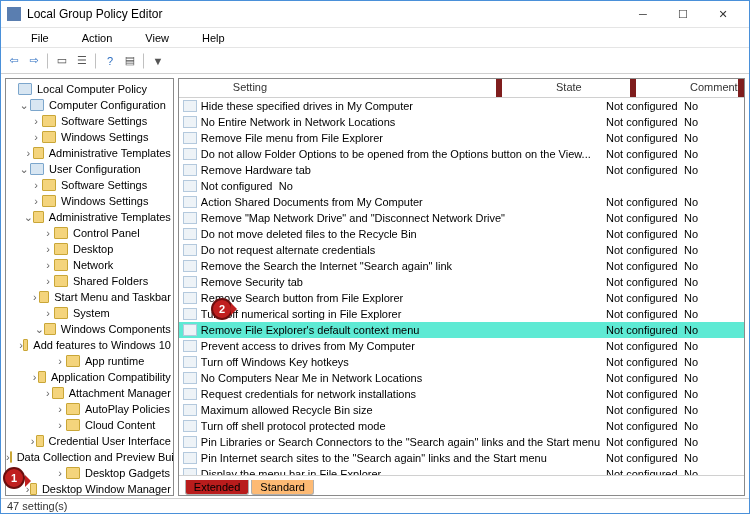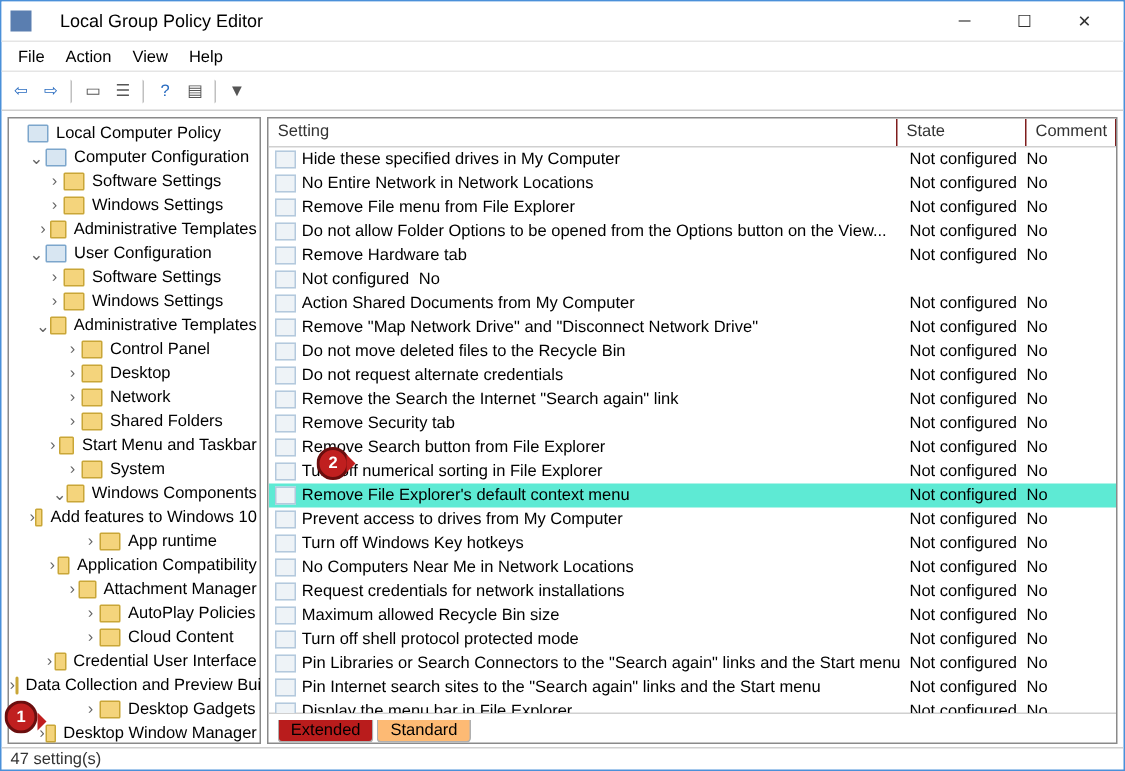--- a/index.html
+++ b/index.html
@@ -1,41 +1,41 @@
 <!DOCTYPE html>
 <html><head>
 <meta charset="utf-8">
 <style>
 * { margin: 0; padding: 0; box-sizing: border-box; font-family: "Segoe UI", Tahoma, sans-serif; font-size: 11px; }
 body { width: 750px; height: 514px; background: #fff; border: 1px solid #4a90d9; overflow: hidden; position: relative; }
-.titlebar { background: #fff; height: 27px; display: flex; align-items: center; padding: 0 6px; border-bottom: 1px solid #e5e5e5; gap: 13px; }
+.titlebar { background: #fff; height: 27px; display: flex; align-items: center; padding: 0 6px; border-bottom: 1px solid #e5e5e5; }
 .titlebar .app-icon { width: 14px; height: 14px; background: #5a7eb0; margin-right: 6px; }
 .titlebar .title { color: #000; font-size: 12px; flex: 1; }
 .titlebar .winbtns { display: flex; }
 .titlebar .winbtn { width: 40px; height: 25px; display: flex; align-items: center; justify-content: center; color: #333; }
 .menubar { height: 20px; display: flex; align-items: center; padding: 0 4px; border-bottom: 1px solid #e5e5e5; }
-.menubar span { padding: 2px 7px; color: #000; }
+.menubar span { padding: 2px 7px; color: #000; margin-left: 19px; }
 .toolbar { height: 26px; display: flex; align-items: center; padding: 0 4px; border-bottom: 1px solid #d0d0d0; gap: 2px; }
 .tbtn { width: 18px; height: 18px; display: flex; align-items: center; justify-content: center; color: #555; border: 1px solid transparent; }
 .tbtn.sep { width: 2px; border-left: 1px solid #c0c0c0; height: 16px; margin: 0 2px; }
 .tbtn.blue { color: #2a6cc0; }
 .content { display: flex; height: 424px; }
 .tree { width: 242px; border: 1px solid #8a8a8a; margin: 4px 2px 2px 4px; overflow: auto; padding: 2px 0; position: relative; }
 .tree::-webkit-scrollbar, .list::-webkit-scrollbar { width: 16px; height: 16px; }
 .tree::-webkit-scrollbar-track, .list::-webkit-scrollbar-track { background: #f0f0f0; }
 .tree::-webkit-scrollbar-thumb, .list::-webkit-scrollbar-thumb { background: #c0c0c0; }
 .tree-row { display: flex; align-items: center; height: 16px; white-space: nowrap; cursor: default; }
 .tw { display:inline-block; width:12px; text-align:center; color:#666; font-size:11px; }
 .fico { width:14px; height:12px; background:#f4d47c; border:1px solid #c9a637; margin-right:3px; border-radius: 1px; }
 .fico.comp { background:#d8e6f2; border-color:#7ca6cc; }
 .tree-row .lbl { padding: 0 2px; }
 .right { flex: 1; margin: 4px 4px 2px 2px; border: 1px solid #8a8a8a; display: flex; flex-direction: column; }
 .list { flex: 1; overflow: auto; }
 .list-header { display: flex; position: sticky; top: 0; background: #fff; border-bottom: 1px solid #d0d0d0; height: 19px; }
-.list-header .col { padding: 2px 6px; border-right: 1px solid #7f1d1d; color: #333; }
+.list-header .col { padding: 2px 6px; border-right: 6px solid #7f1d1d; color: #333; margin-left: 48px; }
 .col.setting { flex: 1; }
 .col.state { width: 86px; }
 .col.comment { width: 60px; }
 .lrow { display: flex; height: 16px; align-items: center; }
 .lrow .ic { width: 14px; height: 12px; margin: 0 4px; background: #eef3f7; border: 1px solid #b4c9dd; }
 .lrow .c1 { flex: 1; white-space: nowrap; overflow: hidden; text-overflow: ellipsis; padding-right: 6px; }
 .lrow .c2 { width: 78px; }
 .lrow .c3 { width: 60px; }
 .lrow.hl { background: #5eead4; }
 .tabs { height: 20px; border-top: 1px solid #d0d0d0; display: flex; align-items: flex-end; padding-left: 6px; }

